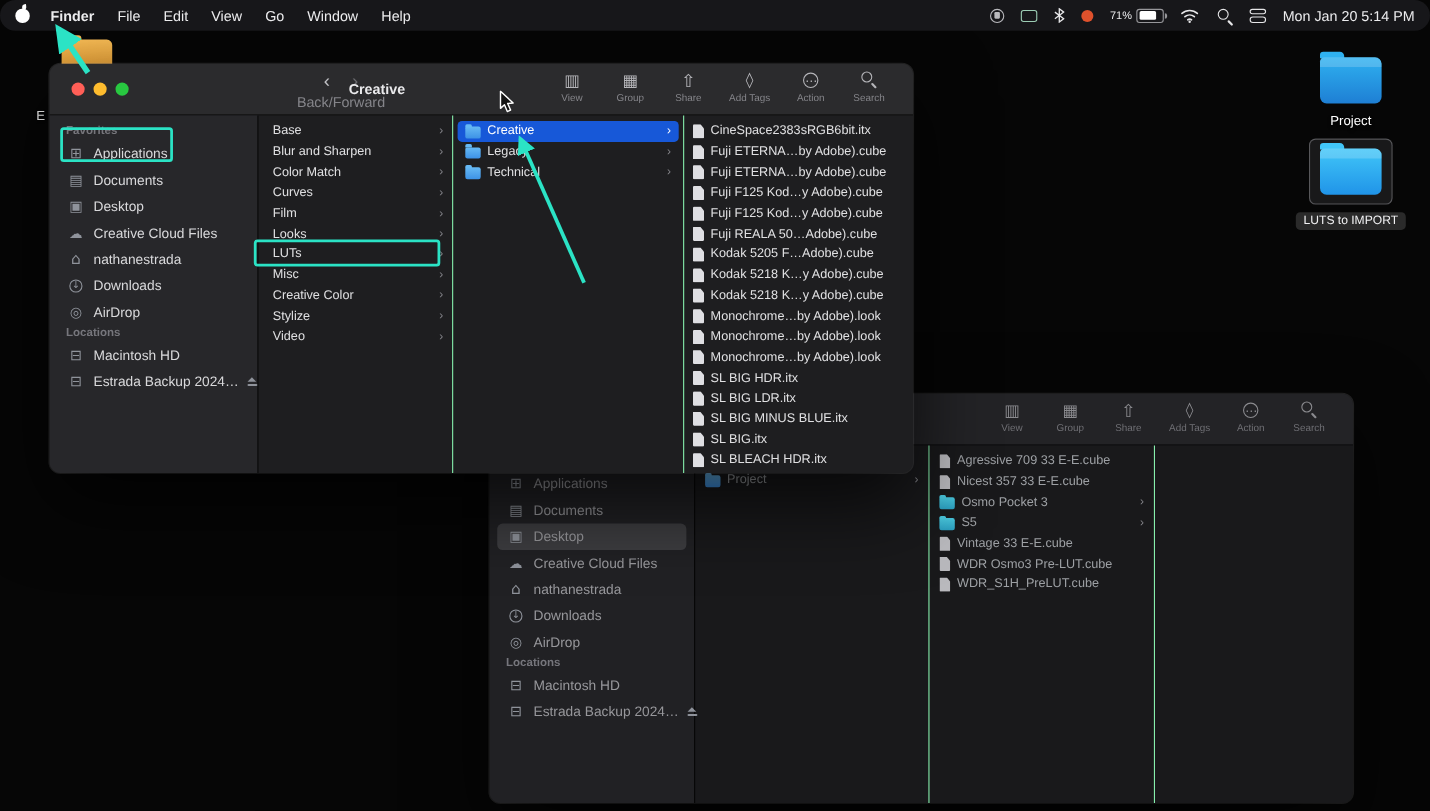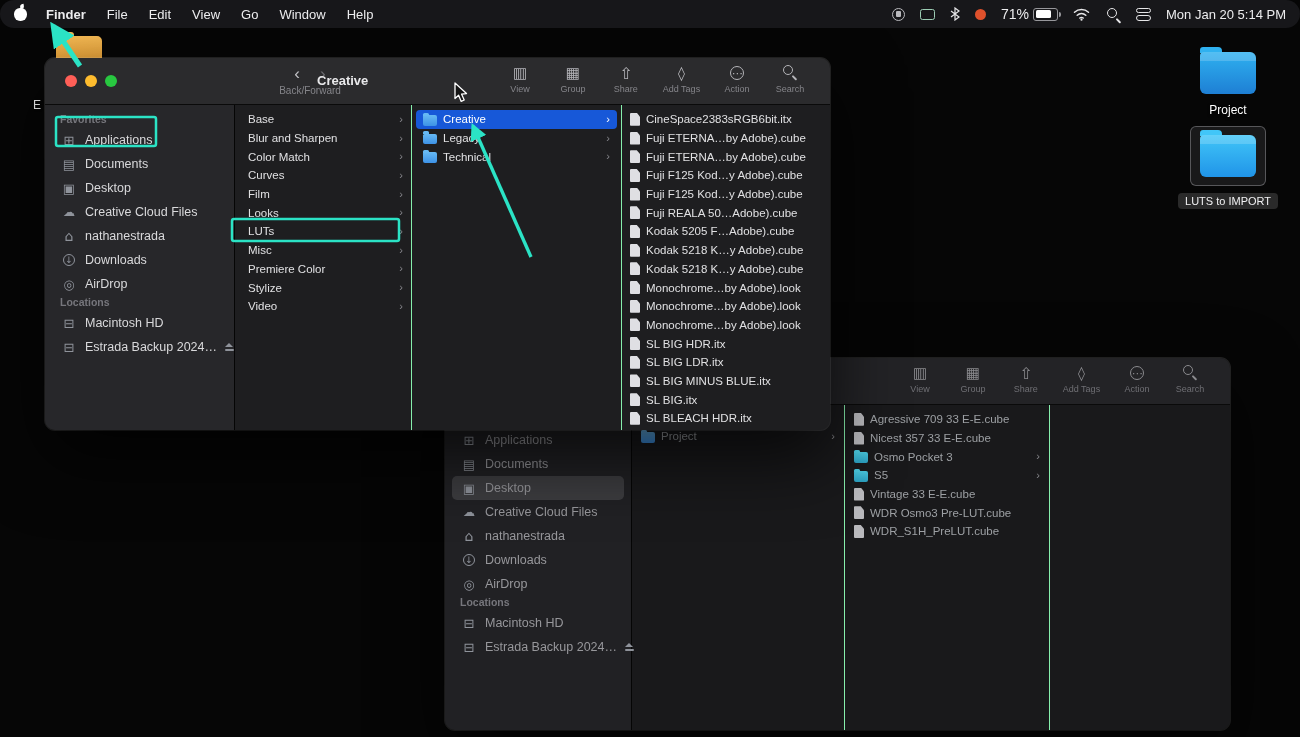--- a/index.html
+++ b/index.html
@@ -13,21 +13,21 @@
   .menus{display:flex;gap:21px;align-items:center;margin-left:19px;}
   .menus .mi{cursor:default;}
   .menus .mi.first{font-weight:bold;}
   .status{margin-left:auto;display:flex;align-items:center;gap:15px;}
   .si{display:inline-flex;align-items:center;justify-content:center;height:18px;color:#e6e6e8;}
   .rec-stop{width:13px;height:13px;border:1.6px solid #b9b9bd;border-radius:50%;box-sizing:border-box;position:relative;}
   .rec-stop::before{content:"";position:absolute;inset:2.6px;background:#b9b9bd;border-radius:1px;}
   .mirror{width:15px;height:11px;border:1.6px solid #9ccdb4;border-radius:2.5px;box-sizing:border-box;}
   .orange-dot{width:11px;height:11px;border-radius:50%;background:#df512c;}
   .bat-wrap{display:flex;align-items:center;gap:4px;}
-  .bat-pct{font-size:14px;color:#ececee;}
+  .bat-pct{font-size:10px;color:#ececee;}
   .bat{width:23px;height:11px;border:1px solid #97979b;border-radius:3px;position:relative;}
   .bat::before{content:"";position:absolute;left:1.5px;top:1.5px;bottom:1.5px;width:68%;background:#fff;border-radius:1.5px;}
   .bat::after{content:"";position:absolute;right:-4px;top:3px;width:2.2px;height:5px;background:#97979b;border-radius:0 2px 2px 0;}
   .cc{width:15px;height:13px;position:relative;}
   .cc::before,.cc::after{content:"";position:absolute;left:0;width:15px;height:5.2px;border:1px solid #e6e6e8;border-radius:3px;box-sizing:border-box;}
   .cc::before{top:0;} .cc::after{bottom:0;}
   .clock{font-size:13px;white-space:nowrap;}
   .search-glyph{position:relative;width:16px;height:16px;display:inline-block;}
   .search-glyph::before{content:"";position:absolute;left:2px;top:2px;width:8px;height:8px;border:1.7px solid currentColor;border-radius:50%;box-sizing:content-box;}
   .search-glyph::after{content:"";position:absolute;left:12.2px;top:12.2px;width:5.5px;height:1.9px;background:currentColor;transform:rotate(45deg);transform-origin:0 0;border-radius:1px;}
@@ -50,21 +50,21 @@
   .front{left:45px;top:58px;width:785px;height:372px;z-index:30;background:#1e1e20;}
   .back{left:445px;top:358px;width:785px;height:372px;z-index:10;background:#19191b;}
   .titlebar{position:absolute;top:0;left:0;right:0;height:47px;background:#2b2b2d;border-bottom:1px solid #0a0a0a;box-sizing:border-box;}
   .back .titlebar{background:#232326;}
   .traffic{position:absolute;left:20px;top:17px;display:flex;gap:8px;}
   .tl{width:12px;height:12px;border-radius:50%;}
   .tl.red{background:#ff5f57;} .tl.yellow{background:#febc2e;} .tl.green{background:#28c840;}
   .nav{position:absolute;left:205px;top:7px;width:120px;display:flex;flex-direction:column;align-items:center;}
   .nav-row{display:flex;gap:20px;font-size:17px;line-height:17px;color:#c2c2c6;}
   .nav-row .fwd{color:#6b6b6f;}
-  .nav-label{font-size:10px;color:#85858a;margin-top:3px;}
+  .nav-label{font-size:13px;color:#85858a;margin-top:3px;}
   .win-title{position:absolute;left:272px;top:15px;font-size:13px;font-weight:bold;color:#e9e9eb;}
   .tb-items{position:absolute;right:24px;top:6px;display:flex;width:302px;justify-content:space-between;}
   .tb-item{display:flex;flex-direction:column;align-items:center;gap:2px;color:#85858a;min-width:32px;}
   .tb-icon{height:18px;min-width:18px;display:flex;align-items:center;justify-content:center;color:#b4b4b8;font-size:15px;font-family:"DejaVu Sans",sans-serif;position:relative;}
   .back .tb-icon{color:#8a8a8e;}
   .tb-label{font-size:9px;}
   .back .tb-label{color:#6f6f74;}
 
   .content{position:absolute;top:47px;left:0;right:0;bottom:0;display:flex;}
   .sidebar{width:190px;flex:none;background:#27272a;border-right:1px solid #050505;padding-top:4px;box-sizing:border-box;}
@@ -491,21 +491,21 @@
             <span>LUTs</span>
             <span class="chev" data-name="chevron-right-icon">›</span>
           </div>
 
           <div class="row" data-name="list-item">
             <span>Misc</span>
             <span class="chev" data-name="chevron-right-icon">›</span>
           </div>
 
           <div class="row" data-name="list-item">
-            <span>Premiere Color</span>
+            <span>Creative Color</span>
             <span class="chev" data-name="chevron-right-icon">›</span>
           </div>
 
           <div class="row" data-name="list-item">
             <span>Stylize</span>
             <span class="chev" data-name="chevron-right-icon">›</span>
           </div>
 
           <div class="row" data-name="list-item">
             <span>Video</span>

